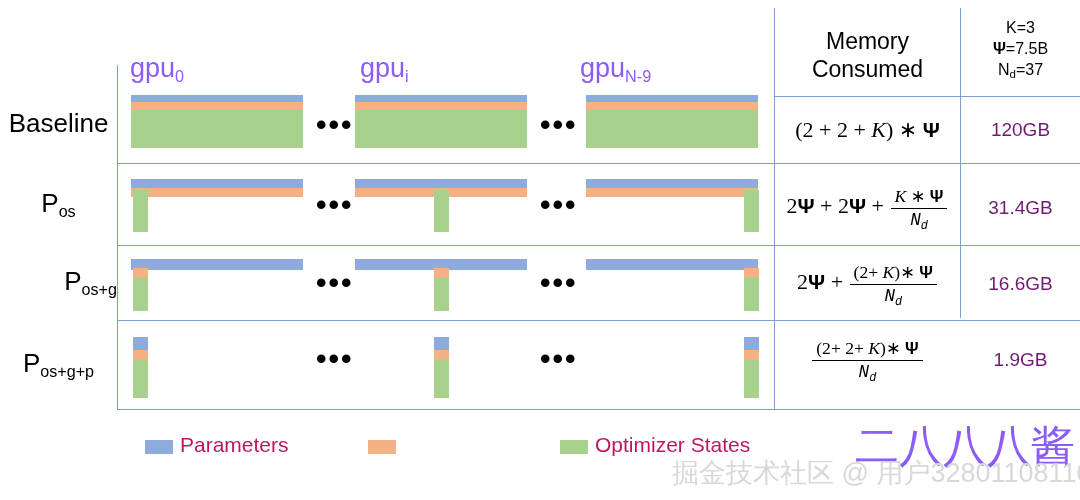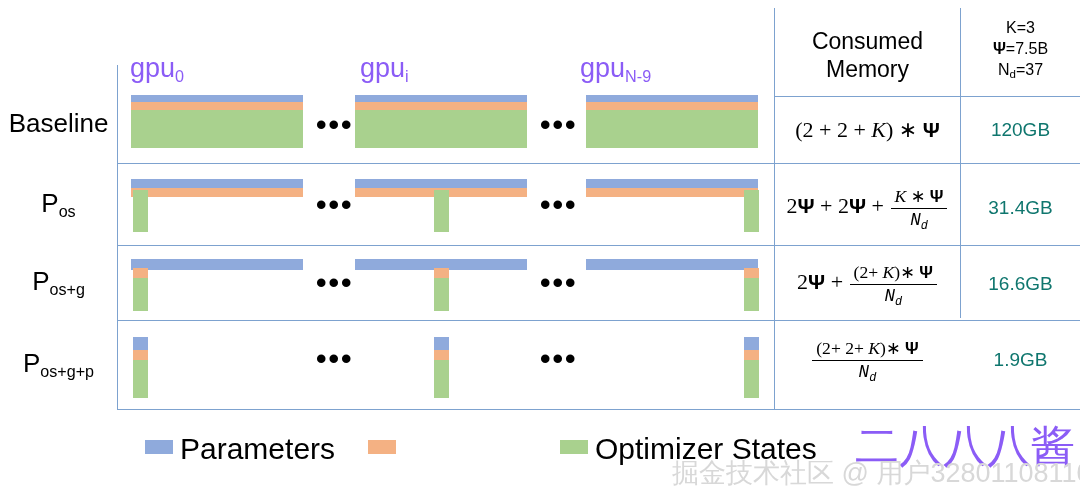--- a/index.html
+++ b/index.html
@@ -90,28 +90,28 @@
     vertical-align: middle;
     margin: 0 1px;
   }
   .frac .num { font-size: 0.80em; padding: 0 4px 1px 4px; }
   .frac .den { font-size: 0.80em; padding: 1px 4px 0 4px; font-family: Liberation Mono, monospace; }
   .frac .bar-line { width: 100%; height: 1.3px; background: #000; }
   sub.idx { font-size: .68em; vertical-align: baseline; position: relative; top: .32em; font-style: italic; }
 
   .gbval {
     position: absolute; left: 961px; width: 119px;
-    text-align: center; font-size: 19px; color: #0f766e;
+    text-align: center; font-size: 19px; color: #701a75;
     display: flex; align-items: center; justify-content: center;
   }
 
   
   .legend-swatch { position: absolute; width: 28px; height: 14px; }
   .legend-text {
-    position: absolute; font-size: 30px; color: #000000;
+    position: absolute; font-size: 21px; color: #be185d;
     line-height: 1; white-space: nowrap;
   }
 
   
   .watermark {
     position: absolute; color: #d8d8d8;
     font-size: 27px; white-space: nowrap;
     line-height: 1;
   }
   .watermark.big { font-size: 44px; color: #8b5cf6; }
@@ -135,22 +135,22 @@
     <span>gpu</span><sub>0</sub>
   </div>
   <div class="gpu-head" style="left:360px; top:55px; width:180px;">
     <span>gpu</span><sub>i</sub>
   </div>
   <div class="gpu-head" style="left:580px; top:55px; width:190px;">
     <span>gpu</span><sub>N-9</sub>
   </div>
 
   <div class="memhead" style="top:27px;">
+    <div>Memory</div>
     <div>Consumed</div>
-    <div>Memory</div>
   </div>
 
   <div class="paramhead" style="top:18px;">
     <div>K=3</div>
     <div><span class="psi">Ψ</span><span>=7.5B</span></div>
     <div><span>N</span><sub>d</sub><span>=37</span></div>
   </div>
 
   <div class="row-label" style="top:110px;">
     <span>Baseline</span>
@@ -197,21 +197,21 @@
 
   <div class="formula" style="top:185px; height:46px;">
     <span>2<span class="bpsi">Ψ</span>&nbsp;+&nbsp;2<span class="bpsi">Ψ</span>&nbsp;+&nbsp;<span class="frac">
           <span class="num"><span class="ital">K</span>&nbsp;∗&nbsp;<span class="bpsi">Ψ</span></span>
           <span class="bar-line"></span>
           <span class="den"><span class="ital">N</span><sub class="idx">d</sub></span>
         </span></span>
   </div>
   <div class="gbval" style="top:185px; height:46px;">31.4GB</div>
 
-  <div class="row-label" style="top:268px;">
+  <div class="row-label" style="top:268px;text-align:right;">
     <span>P</span><sub>os+g</sub>
   </div>
 
   <div class="bar seg-blue" style="left:131px; top:259px; width:172px; height:11px;"></div>
   <div class="bar seg-orange" style="left:133px; top:268px; width:15px; height:10px;"></div>
   <div class="bar seg-green" style="left:133px; top:278px; width:15px; height:33px;"></div>
 
   <div class="bar seg-blue" style="left:355px; top:259px; width:172px; height:11px;"></div>
   <div class="bar seg-orange" style="left:434px; top:268px; width:15px; height:10px;"></div>
   <div class="bar seg-green" style="left:434px; top:278px; width:15px; height:33px;"></div>

